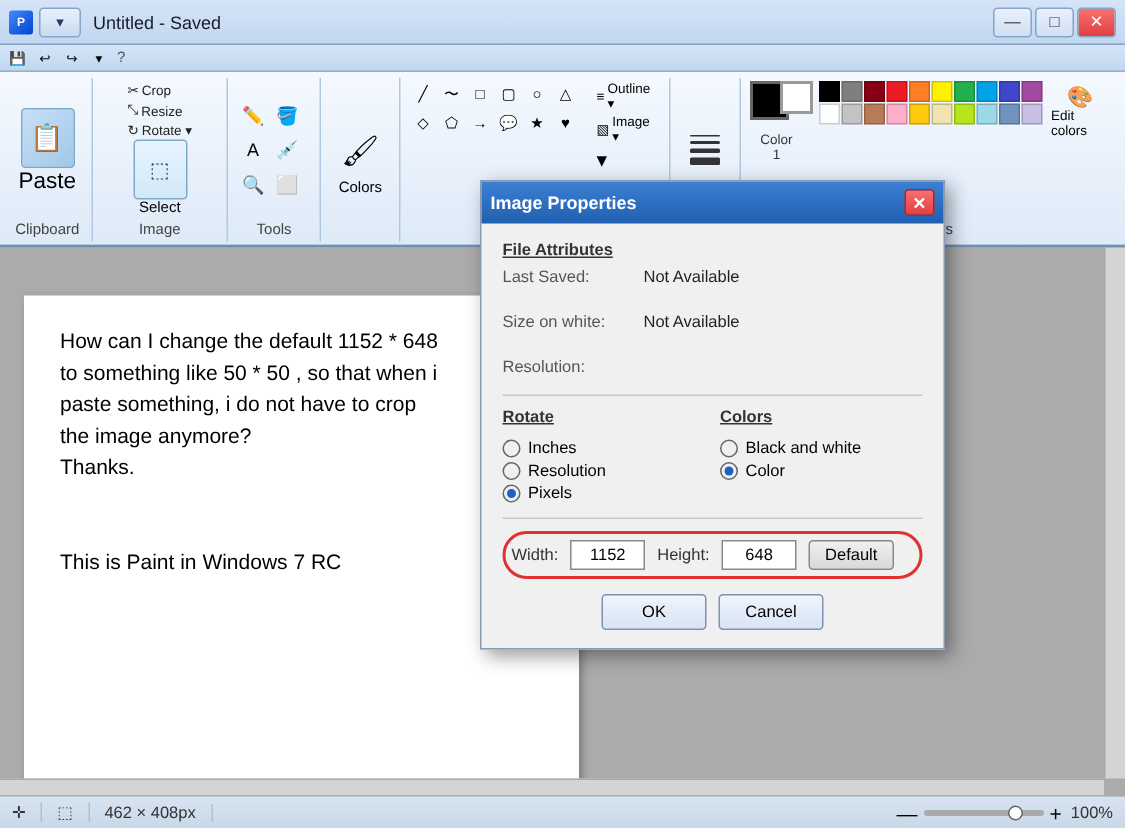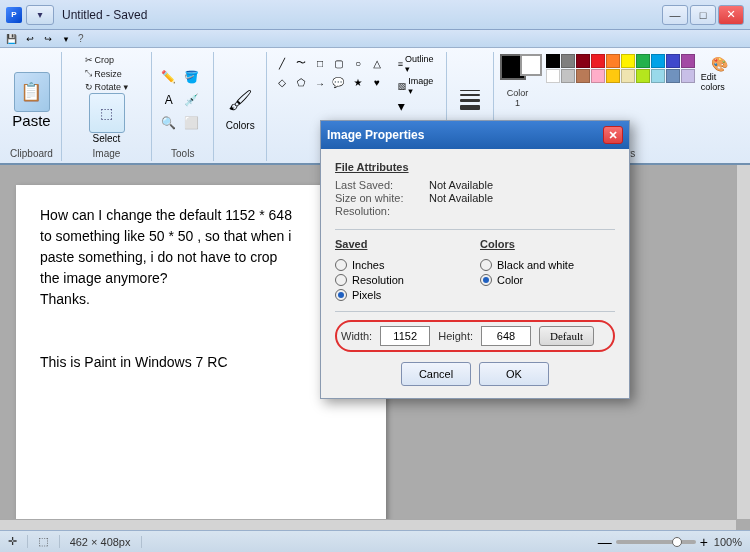--- a/index.html
+++ b/index.html
@@ -304,21 +304,21 @@
       right: 14px;
       border-top: 1px solid #aaa;
     }
 
     
     .paint-canvas {
       width: 370px;
       height: 340px;
       background: white;
       position: absolute;
-      top: 20px;
+      top: 32px;
       left: 16px;
       box-shadow: 2px 2px 5px rgba(0,0,0,0.3);
     }
     .canvas-text {
       padding: 20px 24px;
       font-size: 14px;
       color: #000;
       line-height: 1.5;
     }
 
@@ -422,21 +422,21 @@
     .section-title {
       font-size: 11px;
       font-weight: 600;
       color: #333;
       margin-bottom: 6px;
       text-decoration: underline;
     }
     .file-attrs {
       display: grid;
       grid-template-columns: 90px 1fr;
-      gap: 1px 4px;
+      gap: 18px 4px;
       margin-bottom: 12px;
       font-size: 11px;
     }
     .attr-label { color: #555; }
     .attr-value { color: #222; }
 
     .two-col {
       display: grid;
       grid-template-columns: 1fr 1fr;
       gap: 0 10px;
@@ -493,21 +493,20 @@
       padding: 0 3px;
       text-align: center;
     }
     .default-btn {
       padding: 3px 10px;
       font-size: 11px;
       background: linear-gradient(to bottom, #f0f0f0, #d8d8d8);
       border: 1px solid #888;
       border-radius: 3px;
       cursor: pointer;
-      font-family: Liberation Serif, serif;
     }
 
     .modal-buttons {
       display: flex;
       justify-content: center;
       gap: 8px;
     }
     .dialog-btn {
       width: 70px;
       height: 24px;
@@ -774,21 +773,21 @@
         <span class="attr-label">Size on white:</span>
         <span class="attr-value">Not Available</span>
         <span class="attr-label">Resolution:</span>
       </div>
 
       <div class="divider"></div>
 
       <div class="two-col">
 
         <div class="radio-group">
-          <div class="section-title">Saved</div>
+          <div class="section-title">Rotate</div>
           <label class="radio-item">
             <div class="radio-circle"></div>
             <span>Inches</span>
           </label>
           <label class="radio-item">
             <div class="radio-circle"></div>
             <span>Resolution</span>
           </label>
           <label class="radio-item">
             <div class="radio-circle checked"></div>
@@ -813,19 +812,19 @@
 
       <div class="wh-row">
         <span class="wh-label">Width:</span>
         <input class="wh-input" type="text" value="1152" style="">
         <span class="wh-label">Height:</span>
         <input class="wh-input" type="text" value="648" style="">
         <button class="default-btn">Default</button>
       </div>
 
       <div class="modal-buttons">
+        <button class="dialog-btn">OK</button>
         <button class="dialog-btn">Cancel</button>
-        <button class="dialog-btn">OK</button>
       </div>
 
     </div>
   </div>
 </div>
 
 </body></html>

